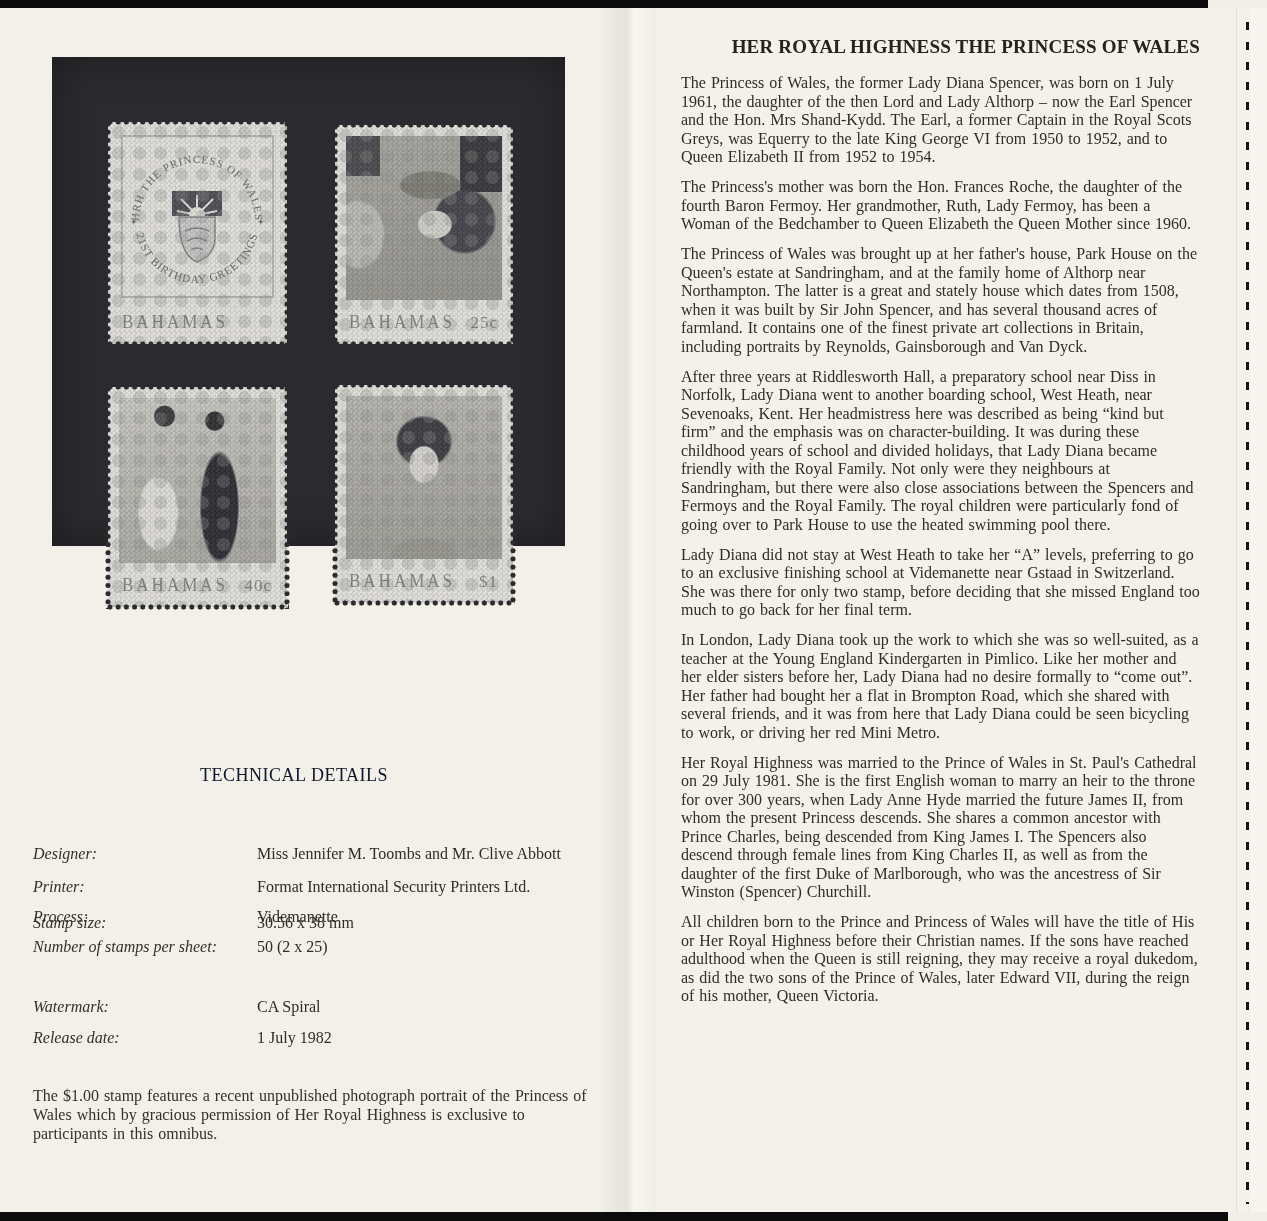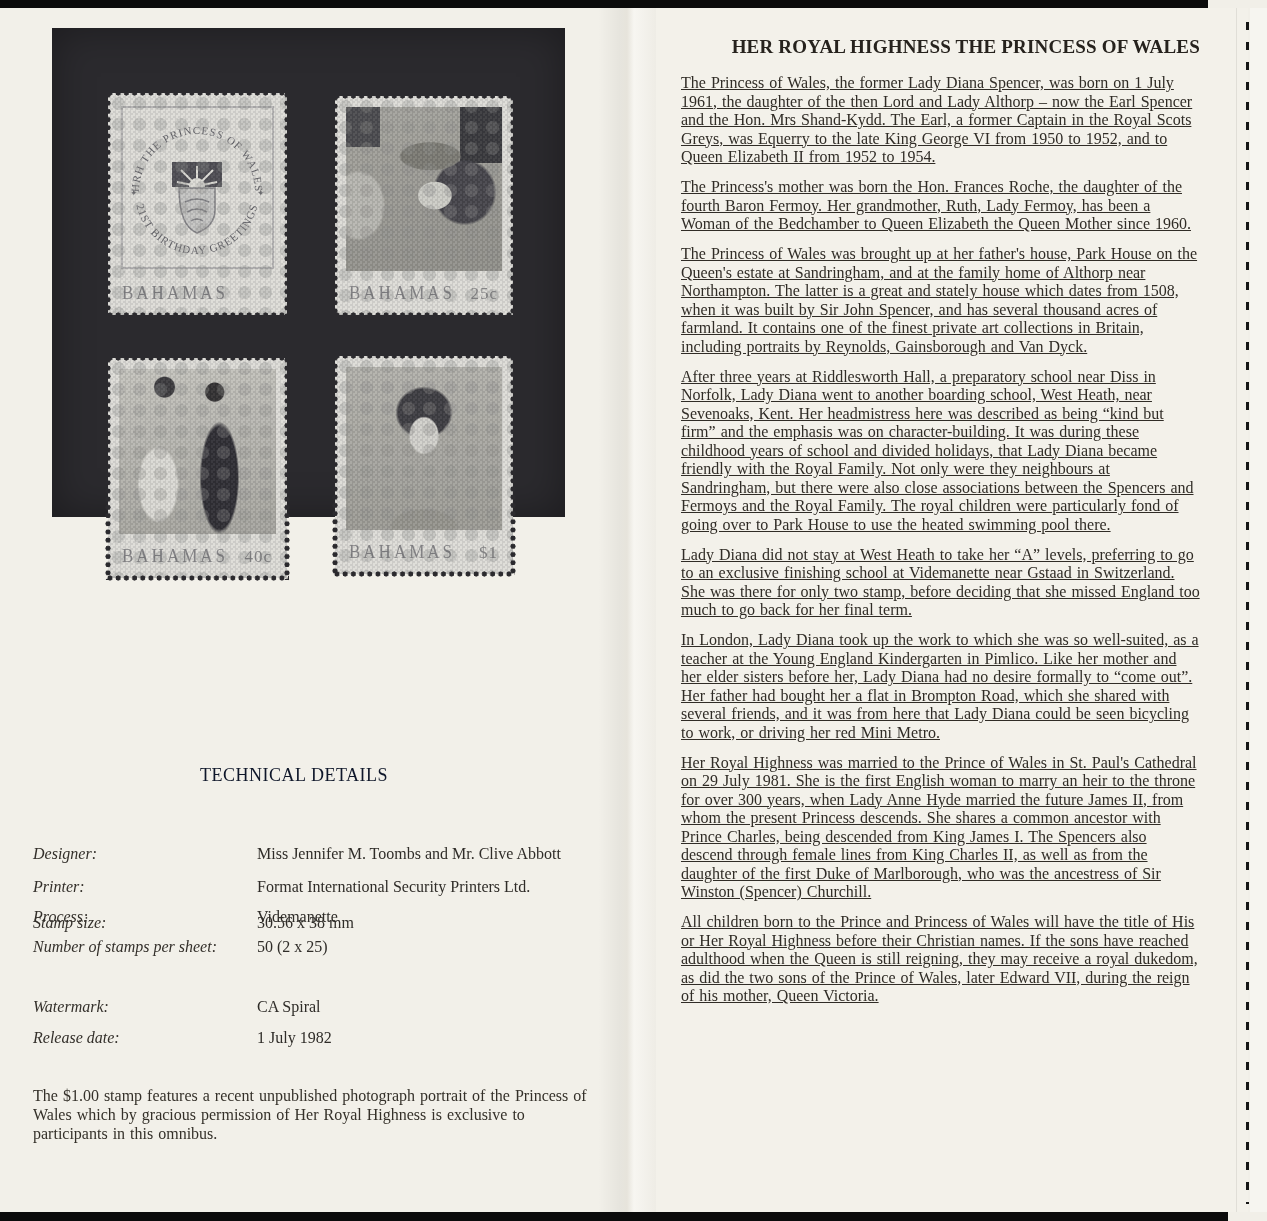--- a/index.html
+++ b/index.html
@@ -24,21 +24,21 @@
   }
   .page-edge-line { position:absolute; left:1236px; top:8px; width:1px; height:1204px; background:rgba(0,0,0,0.08); }
   .stitch {
     position:absolute; left:1246px; top:22px; width:3px; height:1182px;
     background:repeating-linear-gradient(180deg, #161616 0 8px, rgba(0,0,0,0) 8px 20px);
   }
   .right-margin-strip { position:absolute; left:1250px; top:8px; width:17px; height:1204px; background:#f6f5f0; }
 
   
   .stamp-panel {
-    position:absolute; left:52px; top:20px; width:513px; height:489px;
+    position:absolute; left:52px; top:49px; width:513px; height:489px;
     background:var(--panel);
     box-shadow:inset 0 0 40px rgba(0,0,0,0.35);
   }
   .stamp { position:absolute; background:#dddcd7; }
   .stamp::before { 
     content:""; position:absolute; inset:0; z-index:2; pointer-events:none;
     background-image:radial-gradient(circle 6.5px at 10.5px 10.5px, rgba(140,140,138,0.30) 6px, rgba(0,0,0,0) 7px);
     background-size:21px 21px;
   }
   .stamp::after { 
@@ -104,21 +104,21 @@
   }
 
   
   .article { position:absolute; left:681px; top:36px; width:519px; }
   .article-title {
     font-weight:bold; font-size:19px; letter-spacing:0.2px; text-align:right;
     color:#26221d; margin-bottom:16px; white-space:nowrap;
   }
   .article p {
     font-size:16px; line-height:18.5px; word-spacing:1px;
-    margin-bottom:11.5px; color:#302c26; text-align:left;text-decoration:underline;
+    margin-bottom:11.5px; color:#302c26; text-align:left;
   }
 </style>
 </head>
 <body>
 
 <div class="page-left">
 
   <div class="stamp-panel">
 
     <div class="stamp" style="left:56px; top:65px; width:179px; height:222px;">

